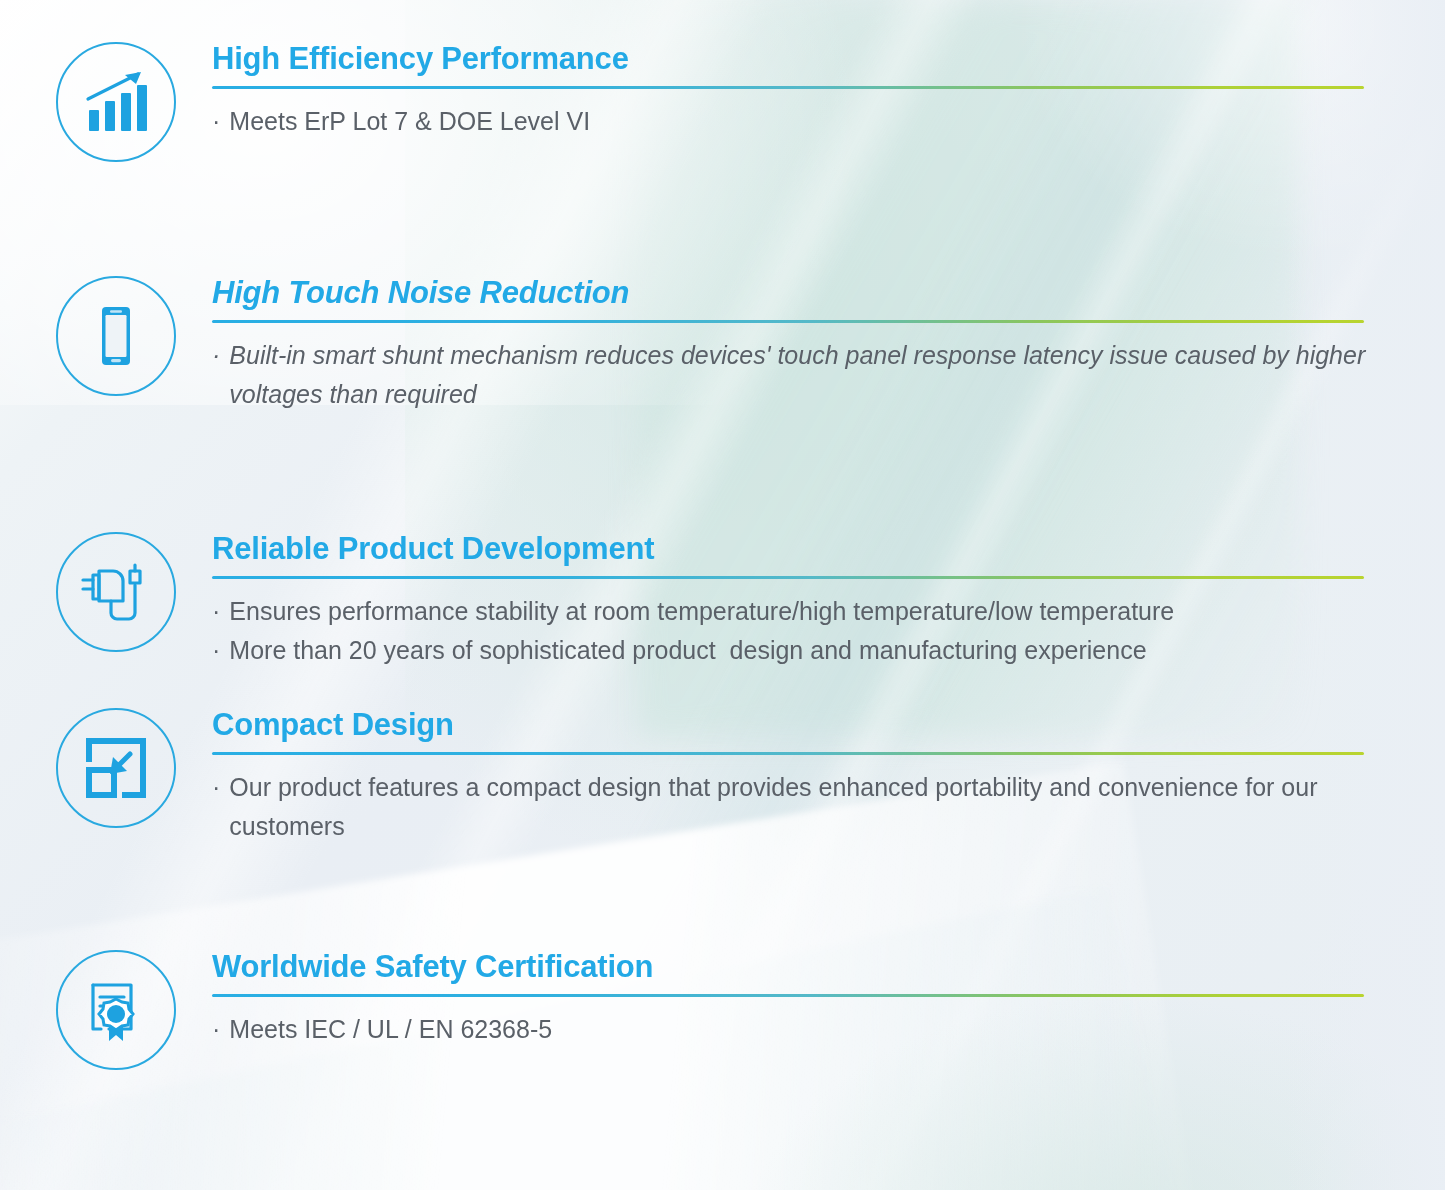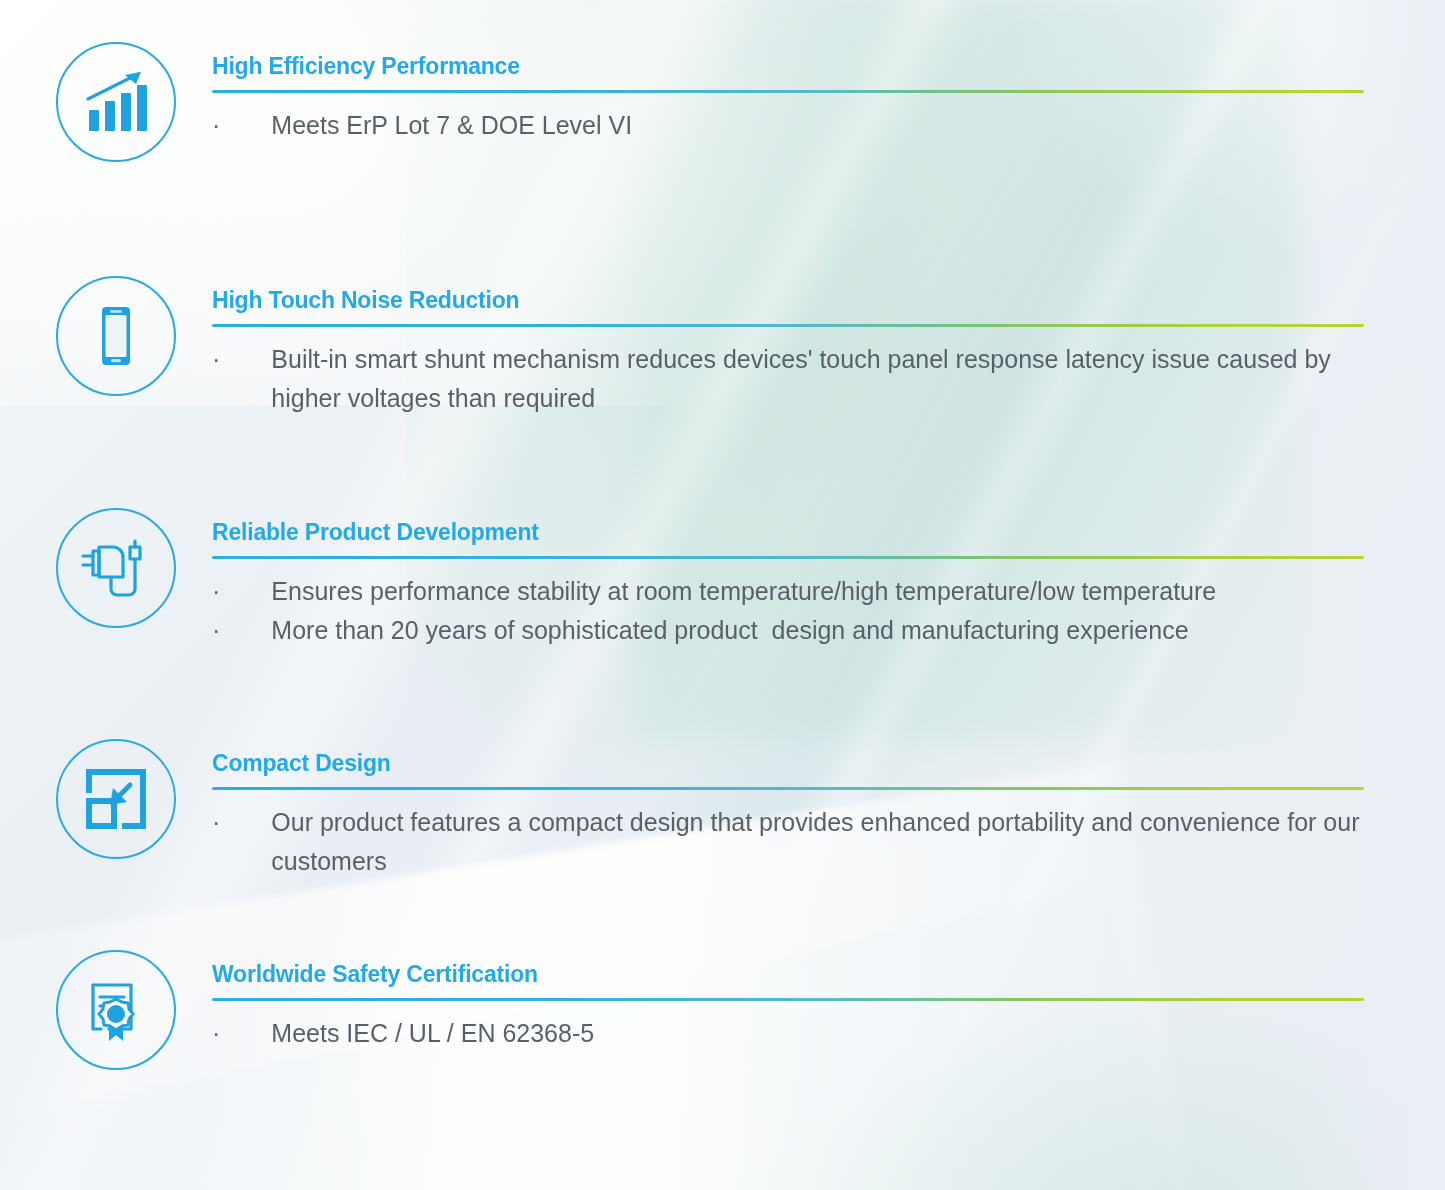--- a/index.html
+++ b/index.html
@@ -127,26 +127,25 @@
     box-sizing: border-box;
   }
   .icon-circle svg { display: block; }
 
   .feature-body {
     margin-left: 32px;
     width: 1155px;
   }
   .feature-title {
     color: #22a9e6;
-    font-size: 23px;
+    font-size: 31px;
     font-weight: bold;
     letter-spacing: -0.2px;
     line-height: 1.08;
     white-space: nowrap;
-    margin-top: 12px;
   }
   .divider {
     height: 3px;
     width: 1152px;
     margin-top: 11px;
     background: linear-gradient(90deg,
        #29aee4 0%, #2fb0e0 28%, #55b9c8 52%, #8cc65c 72%, #aed136 88%, #b9d430 100%);
     border-radius: 2px;
   }
   .bullets {
@@ -159,27 +158,27 @@
     display: flex;
     align-items: flex-start;
     white-space: pre-wrap;
   }
   .bullet-dot {
     color: #5a6068;
     margin-right: 9px;
     flex: 0 0 auto;
     line-height: 1.55;
   }
-  .bullet-text { flex: 1 1 auto; margin-left: 42px; }
+  .bullet-text { flex: 1 1 auto; }
 
   
   #row-0 { top: 42px; }
-  #row-1 { top: 276px; }
-  #row-2 { top: 508px; }
-  #row-3 { top: 739px; justify-content: flex-end; }
+  #row-1 { top: 276px; font-style: italic; }
+  #row-2 { top: 532px; }
+  #row-3 { top: 708px; justify-content: flex-end; }
   #row-4 { top: 950px; }
 </style>
 </head>
 <body>
 
 <div class="page">
 
   <div class="bg-layer">
     <div class="bg-green-wash"></div>
     <div class="bg-green-wash2"></div>

